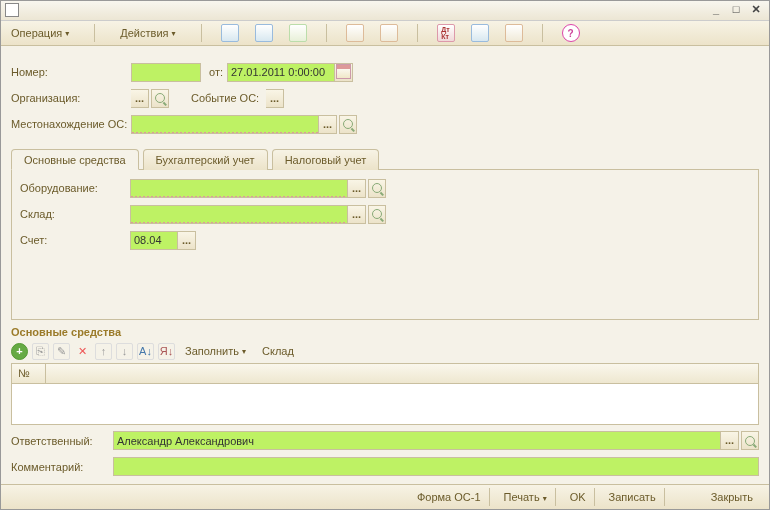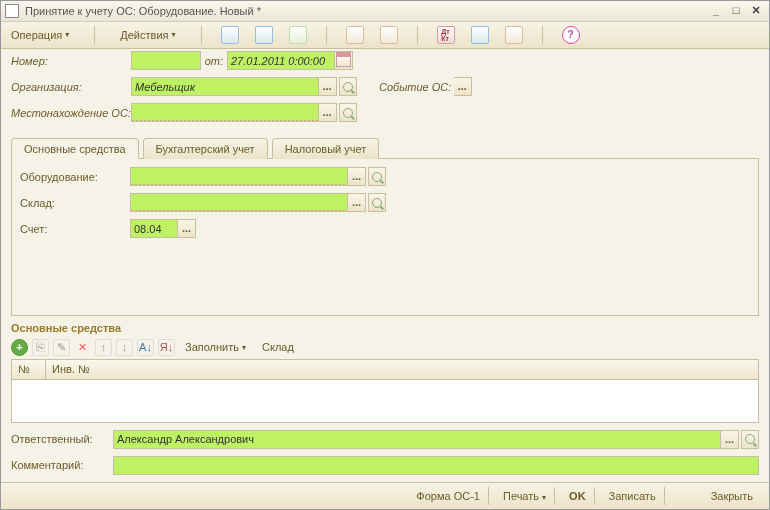--- a/index.html
+++ b/index.html
@@ -11,21 +11,21 @@
 .tbtn { width: 18px; height: 16px; text-align: center; line-height: 14px; color: #444; cursor: pointer; margin-left: 2px; font-weight: bold; }
 .toolbar { height: 28px; background: linear-gradient(#f7f3e5,#ece3c9); border-bottom: 1px solid #c9bf9f; display: flex; align-items: center; padding: 0 4px; gap: 16px; }
 .tool-text { color: #6b5b2a; padding: 2px 6px; cursor: pointer; display: flex; align-items: center; gap: 3px; }
 .tool-sep { width: 1px; height: 18px; background: #c9bf9f; margin: 0 3px; }
 .tool-ico { width: 18px; height: 18px; border: 1px solid #bda; border-radius: 2px; background: linear-gradient(#fff,#e8f0d8); cursor: pointer; display:flex; align-items:center; justify-content:center; font-size:10px; }
 .tool-ico.red { background: linear-gradient(#fff,#f0d8d8); border-color:#d9a; }
 .tool-ico.blue { background: linear-gradient(#fff,#d8e8f0); border-color:#9bd; }
 .tool-ico.yel { background: linear-gradient(#fff,#f0ead8); border-color:#db9; }
 .tool-ico.help { background:#fff; border:1px solid #d4a; border-radius:50%; color:#c49; font-weight:bold; }
 .arrow-down { font-size: 8px; color: #6b5b2a; }
-.form-area { padding: 2px 10px 4px 10px; color: #6b5b2a; font-style: italic; }
+.form-area { padding: 16px 10px 4px 10px; color: #6b5b2a; }
 .row { display: flex; align-items: center; margin-bottom: 6px; min-height: 20px; }
 .label { width: 120px; color: #6b5b2a; }
 .label2 { width: 75px; color: #6b5b2a; }
 .input { height: 19px; background: #bef264; border: 1px solid #c9bf9f; padding: 1px 3px; display: flex; align-items: center; color: #333; }
 .input.dotted { border: 1px solid #c9bf9f; background-image: linear-gradient(to right, #d99 50%, transparent 50%); background-size: 4px 1px; background-repeat: repeat-x; background-position: 0 100%; }
 .input::placeholder { color: #888; }
 .btn-sel { width: 18px; height: 19px; background: linear-gradient(#f9f5e6,#ece3c9); border: 1px solid #c9bf9f; border-left: none; text-align: center; line-height: 16px; cursor: pointer; color: #6b5b2a; font-weight: bold; }
 .btn-q { width: 18px; height: 19px; background: linear-gradient(#f9f5e6,#ece3c9); border: 1px solid #c9bf9f; margin-left: 2px; text-align: center; cursor: pointer; display:flex;align-items:center;justify-content:center; }
 .magnifier { width:10px;height:10px;border:1.5px solid #8a7; border-radius:50%; position:relative; }
 .magnifier::after { content:''; position:absolute; width:4px; height:1.5px; background:#8a7; bottom:-2px; right:-3px; transform:rotate(45deg); }
@@ -41,31 +41,30 @@
 .gico.add { color:#fff; background:#6a4; border:1px solid #593; border-radius:50%; font-weight:bold; }
 .gico.gray { color:#999; border:1px solid #ddd; }
 .gico.del { color:#e55; }
 .grid { border: 1px solid #c9bf9f; margin: 0 10px; height: 68px; background: #fff; }
 .grid-head { display: flex; height: 20px; background: linear-gradient(#faf7ec,#eee7d0); border-bottom: 1px solid #c9bf9f; }
 .gh { border-right: 1px solid #c9bf9f; padding: 3px 6px; color: #6b5b2a; }
 .bottom-form { padding: 6px 10px; }
 .footer { height: 28px; border-top: 1px solid #c9bf9f; background: linear-gradient(#f7f3e5,#ece3c9); display: flex; align-items: center; justify-content: flex-end; padding: 0 8px; gap: 6px; margin-top: auto; }
 .fbtn { padding: 3px 8px; color: #6b5b2a; cursor: pointer; border-right: 1px solid #c9bf9f; }
 .fbtn:last-child { border-right: none; margin-left: 32px; }
-.fbtn.bold { font-weight: bold; }
+.fbtn.bold { font-weight: normal; }
 input.plain { border:none; outline:none; background:transparent; width:100%; font: inherit; color:#333; }
 </style>
 </head>
 <body>
 
 <div class="window">
 
   <div class="titlebar">
     <div class="ticon"></div>
-    <span>Принятие к учету ОС: Оборудование. Новый *</span>
     <div class="spacer"></div>
     <div class="tbtn">_</div>
     <div class="tbtn">□</div>
     <div class="tbtn">✕</div>
   </div>
 
   <div class="toolbar">
     <div class="tool-text">
         <span>Операция</span>
         <span class="arrow-down">▾</span>
@@ -97,23 +96,20 @@
           <input class="plain" value="" style="">
         </div>
       <div style="width:26px;text-align:right;padding-right:4px">от:</div>
       <div class="input" style="width:108px">
           <input class="plain" value="27.01.2011 0:00:00" style="">
         </div>
       <div class="btn-sel"><span class="cal-ico"></span></div>
     </div>
     <div class="row">
       <div class="label">Организация:</div>
-      <div class="input" style="width:188px">
-          <input class="plain" value="Мебельщик" style="">
-        </div>
       <div class="btn-sel">...</div>
       <div class="btn-q">
           <span class="magnifier"></span>
         </div>
       <div style="width:22px"></div>
       <div class="label2">Событие ОС:</div>
       <div class="btn-sel">...</div>
     </div>
     <div class="row">
       <div class="label">Местонахождение ОС:</div>
@@ -179,21 +175,20 @@
         <span class="arrow-down">▾</span>
       </div>
     <div class="tool-text">
         <span>Склад</span>
       </div>
   </div>
 
   <div class="grid">
     <div class="grid-head">
       <div class="gh" style="width:34px">№</div>
-      <div class="gh" style="width:110px;border-right:none">Инв. №</div>
     </div>
   </div>
 
   <div class="bottom-form">
     <div class="row">
       <div class="label" style="width:102px">Ответственный:</div>
       <div class="input" style="flex:1">
           <input class="plain" value="Александр Александрович" style="">
         </div>
       <div class="btn-sel">...</div>

